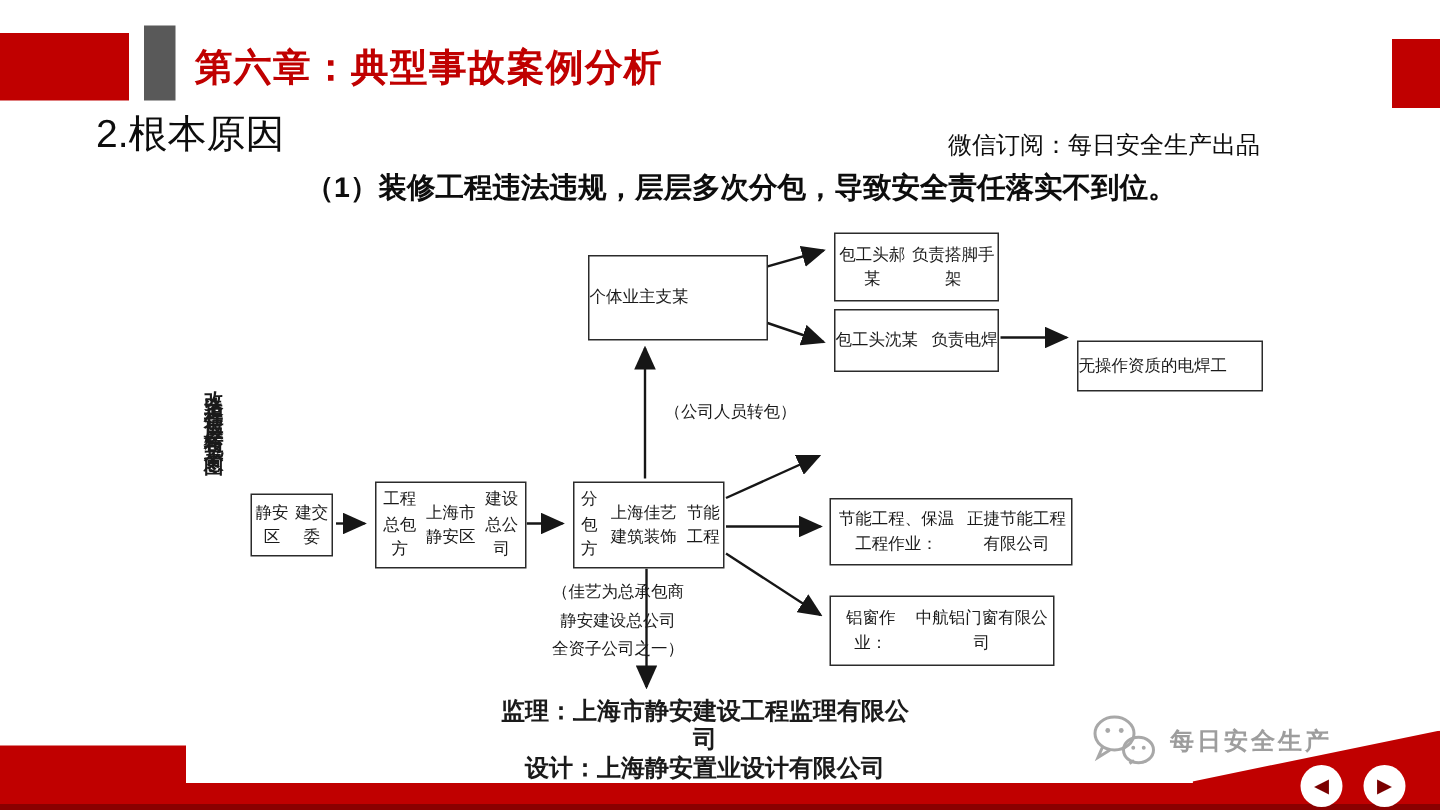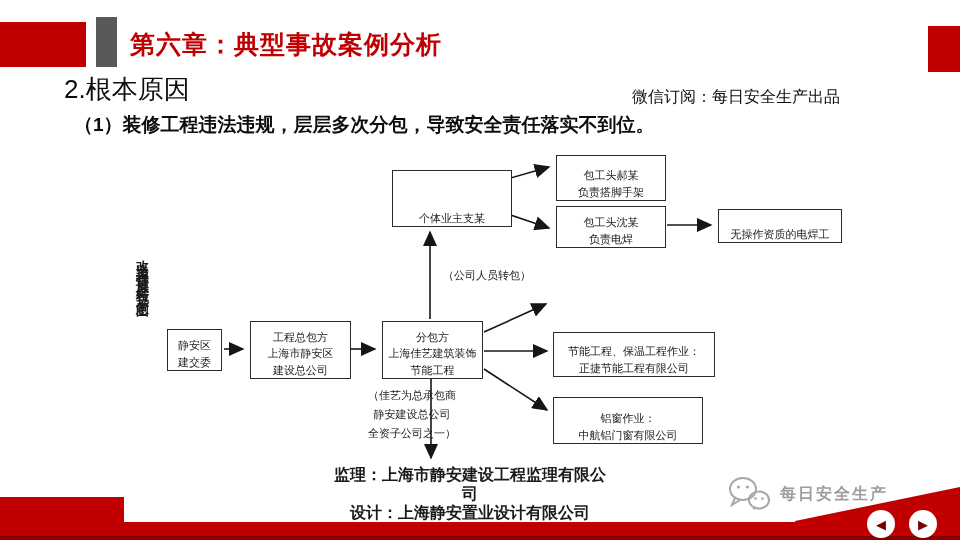--- a/index.html
+++ b/index.html
@@ -8,30 +8,30 @@
     font-family:"Liberation Sans","DejaVu Sans",sans-serif;color:#111;
   }
   .abs{position:absolute;}
   
   .hdr-red{left:0;top:22px;width:86px;height:45px;background:#c00000;}
   .hdr-gray{left:96px;top:17px;width:21px;height:50px;background:#595959;}
   .hdr-corner{right:0;top:26px;width:32px;height:46px;background:#c00000;}
   .title{left:130px;top:28px;font-size:25px;font-weight:bold;color:#c00000;letter-spacing:1px;white-space:nowrap;}
   .subscription{left:632px;top:39px;font-size:16px;font-weight:normal;color:#0d0d0d;white-space:nowrap;margin-top:48px;}
   .heading{left:64px;top:72px;font-size:26px;font-weight:400;color:#0d0d0d;}
-  .point{left:74px;top:112px;font-size:19px;font-weight:bold;color:#0d0d0d;width:840px;}
+  .point{left:74px;top:112px;font-size:19px;font-weight:bold;color:#0d0d0d;width:840px;text-align:center;}
   
   .side-label{
     left:127px;top:250px;height:196px;width:24px;
     writing-mode:vertical-rl;text-orientation:upright;
     font-size:13px;font-weight:600;letter-spacing:4px;color:#1a1a1a;
   }
   .node{
     position:absolute;border:1.5px solid #2b2b2b;background:#fff;z-index:2;
-    display:flex;flex-direction:column;justify-content:flex-end;align-items:center;
+    display:flex;flex-direction:row;justify-content:space-between;align-items:center;
     text-align:center;font-size:11px;line-height:1.5;color:#1a1a1a;font-weight:500;
   }
   .note{font-size:11px;color:#1a1a1a;line-height:19px;text-align:center;z-index:2;font-weight:500;padding-left:11px;}
   .supervision{left:332px;top:465px;width:276px;text-align:center;font-size:16px;font-weight:bold;line-height:19px;color:#1a1a1a;z-index:2;}
   .arrows{left:0;top:0;z-index:1;pointer-events:none;}
   
   .strip{left:0;top:522px;width:960px;height:18px;background:#c00000;}
   .strip-dark{left:0;top:536px;width:960px;height:4px;background:#8a0000;}
   .block-left{left:0;top:497px;width:124px;height:43px;background:#c00000;}
   .wedge{left:795px;top:487px;width:165px;height:53px;background:#c00000;
@@ -88,21 +88,21 @@
   <div class="node" style="left:556px;top:155px;width:108px;height:44px">
     <div>包工头郝某</div>
     <div>负责搭脚手架</div>
   </div>
 
   <div class="node" style="left:556px;top:206px;width:108px;height:40px">
     <div>包工头沈某</div>
     <div>负责电焊</div>
   </div>
 
-  <div class="node" style="left:718px;top:209px;width:122px;height:32px">
+  <div class="node" style="left:718px;top:227px;width:122px;height:32px">
     <div>无操作资质的电焊工</div>
   </div>
 
   <div class="node" style="left:167px;top:329px;width:53px;height:40px">
     <div>静安区</div>
     <div>建交委</div>
   </div>
 
   <div class="node" style="left:250px;top:321px;width:99px;height:56px">
     <div>工程总包方</div>

